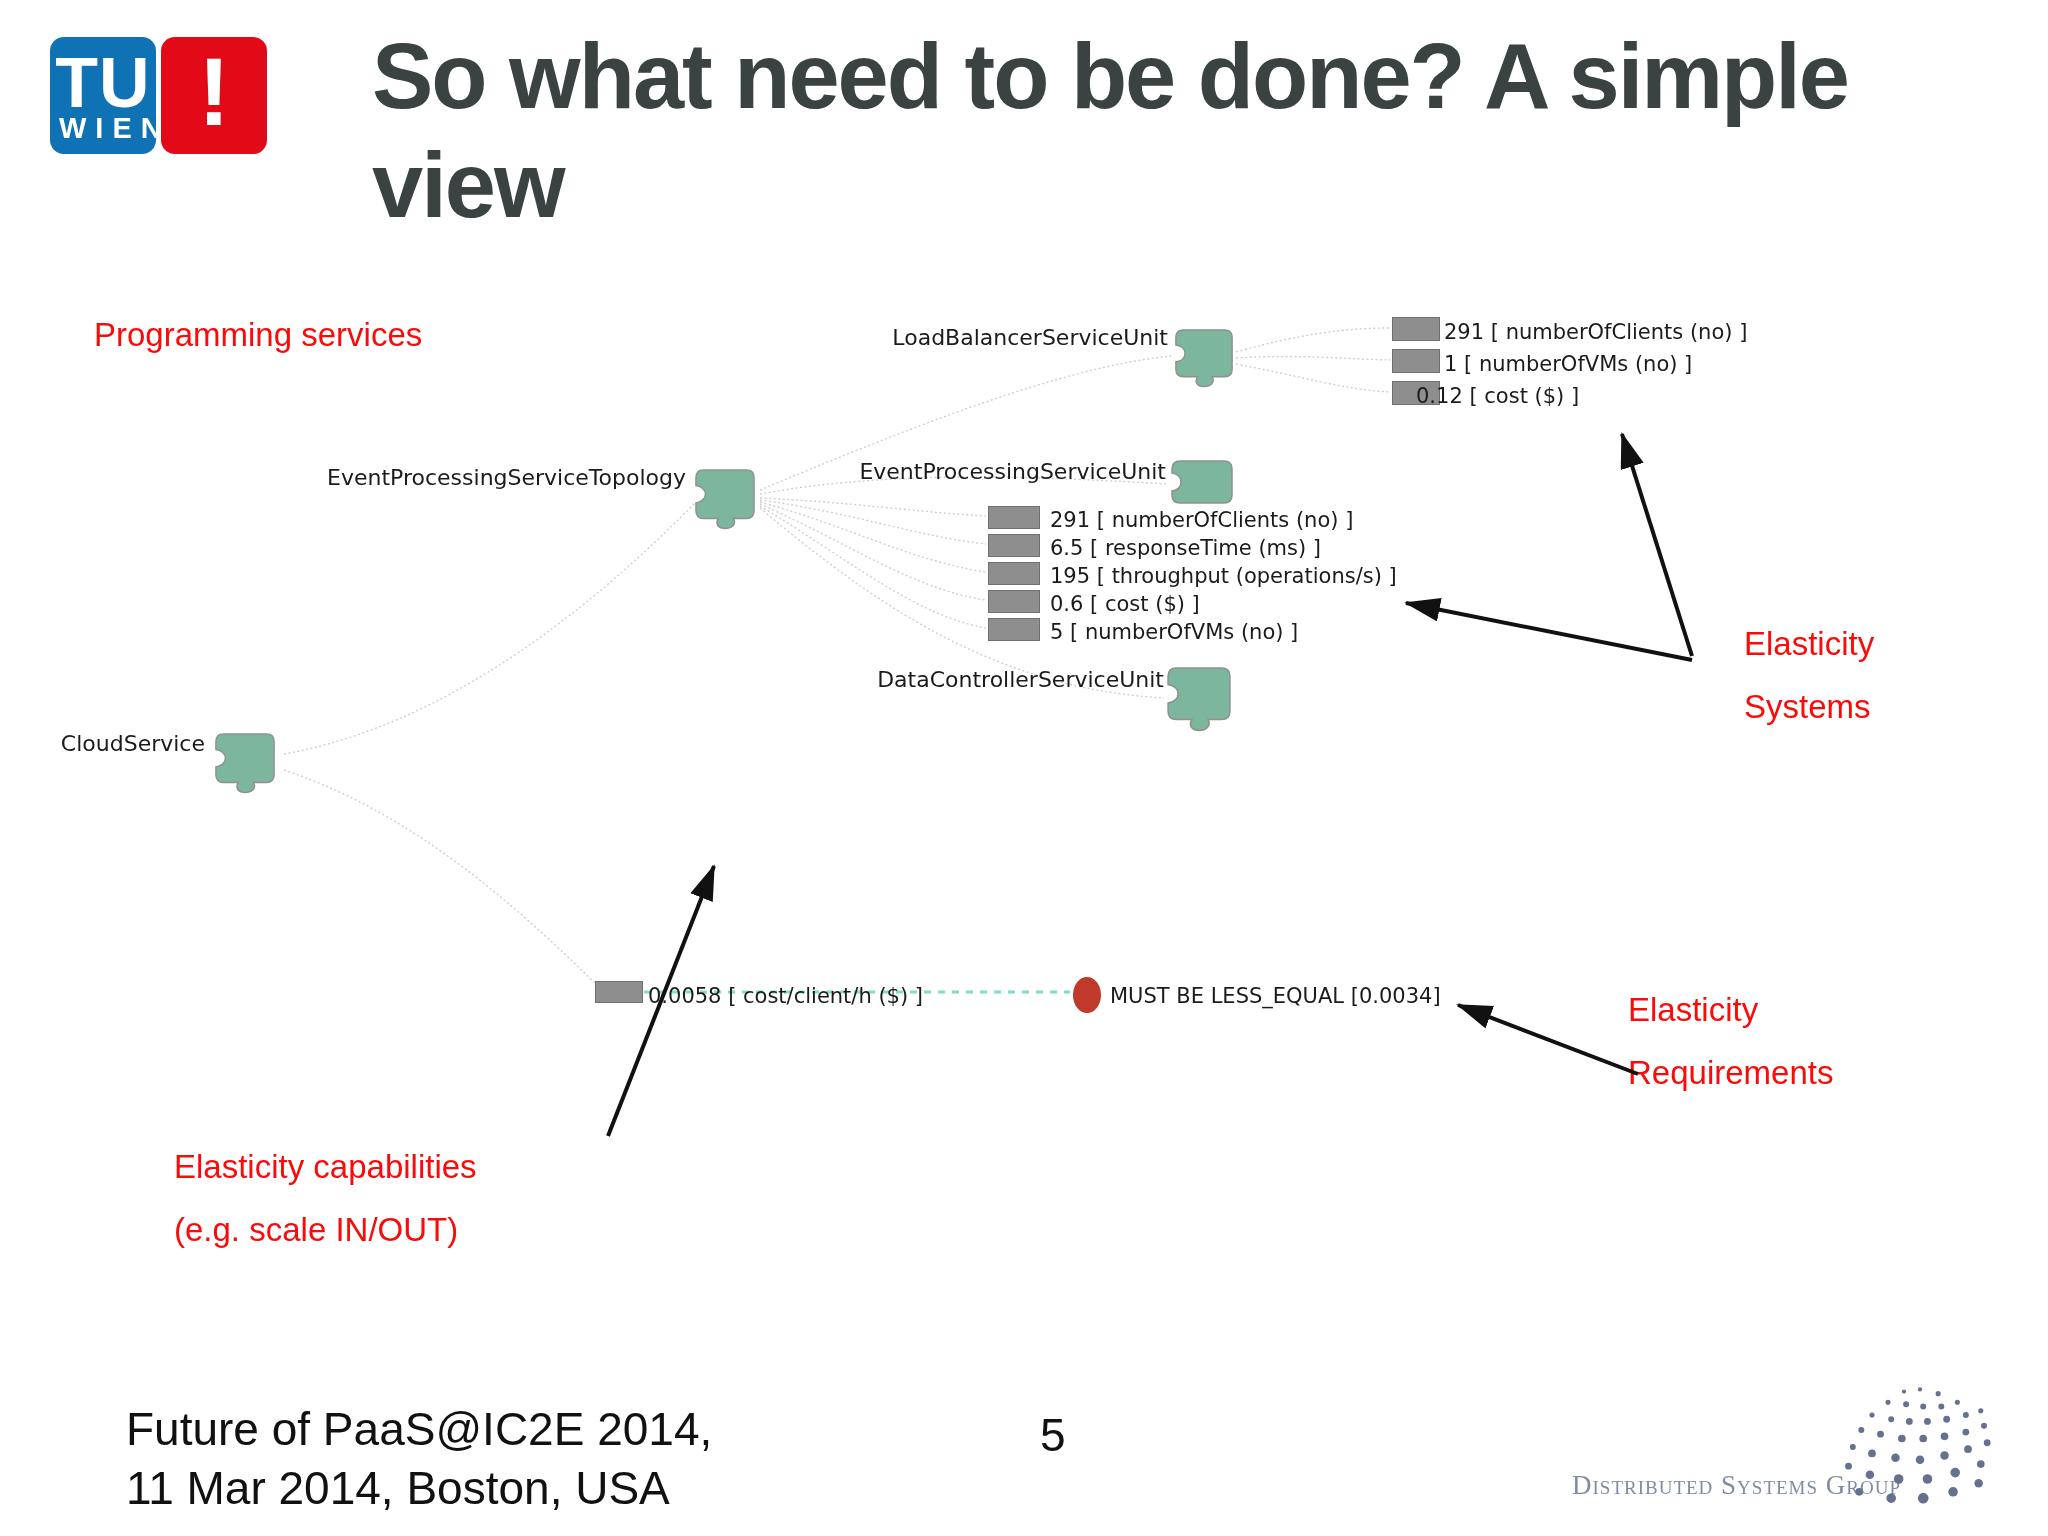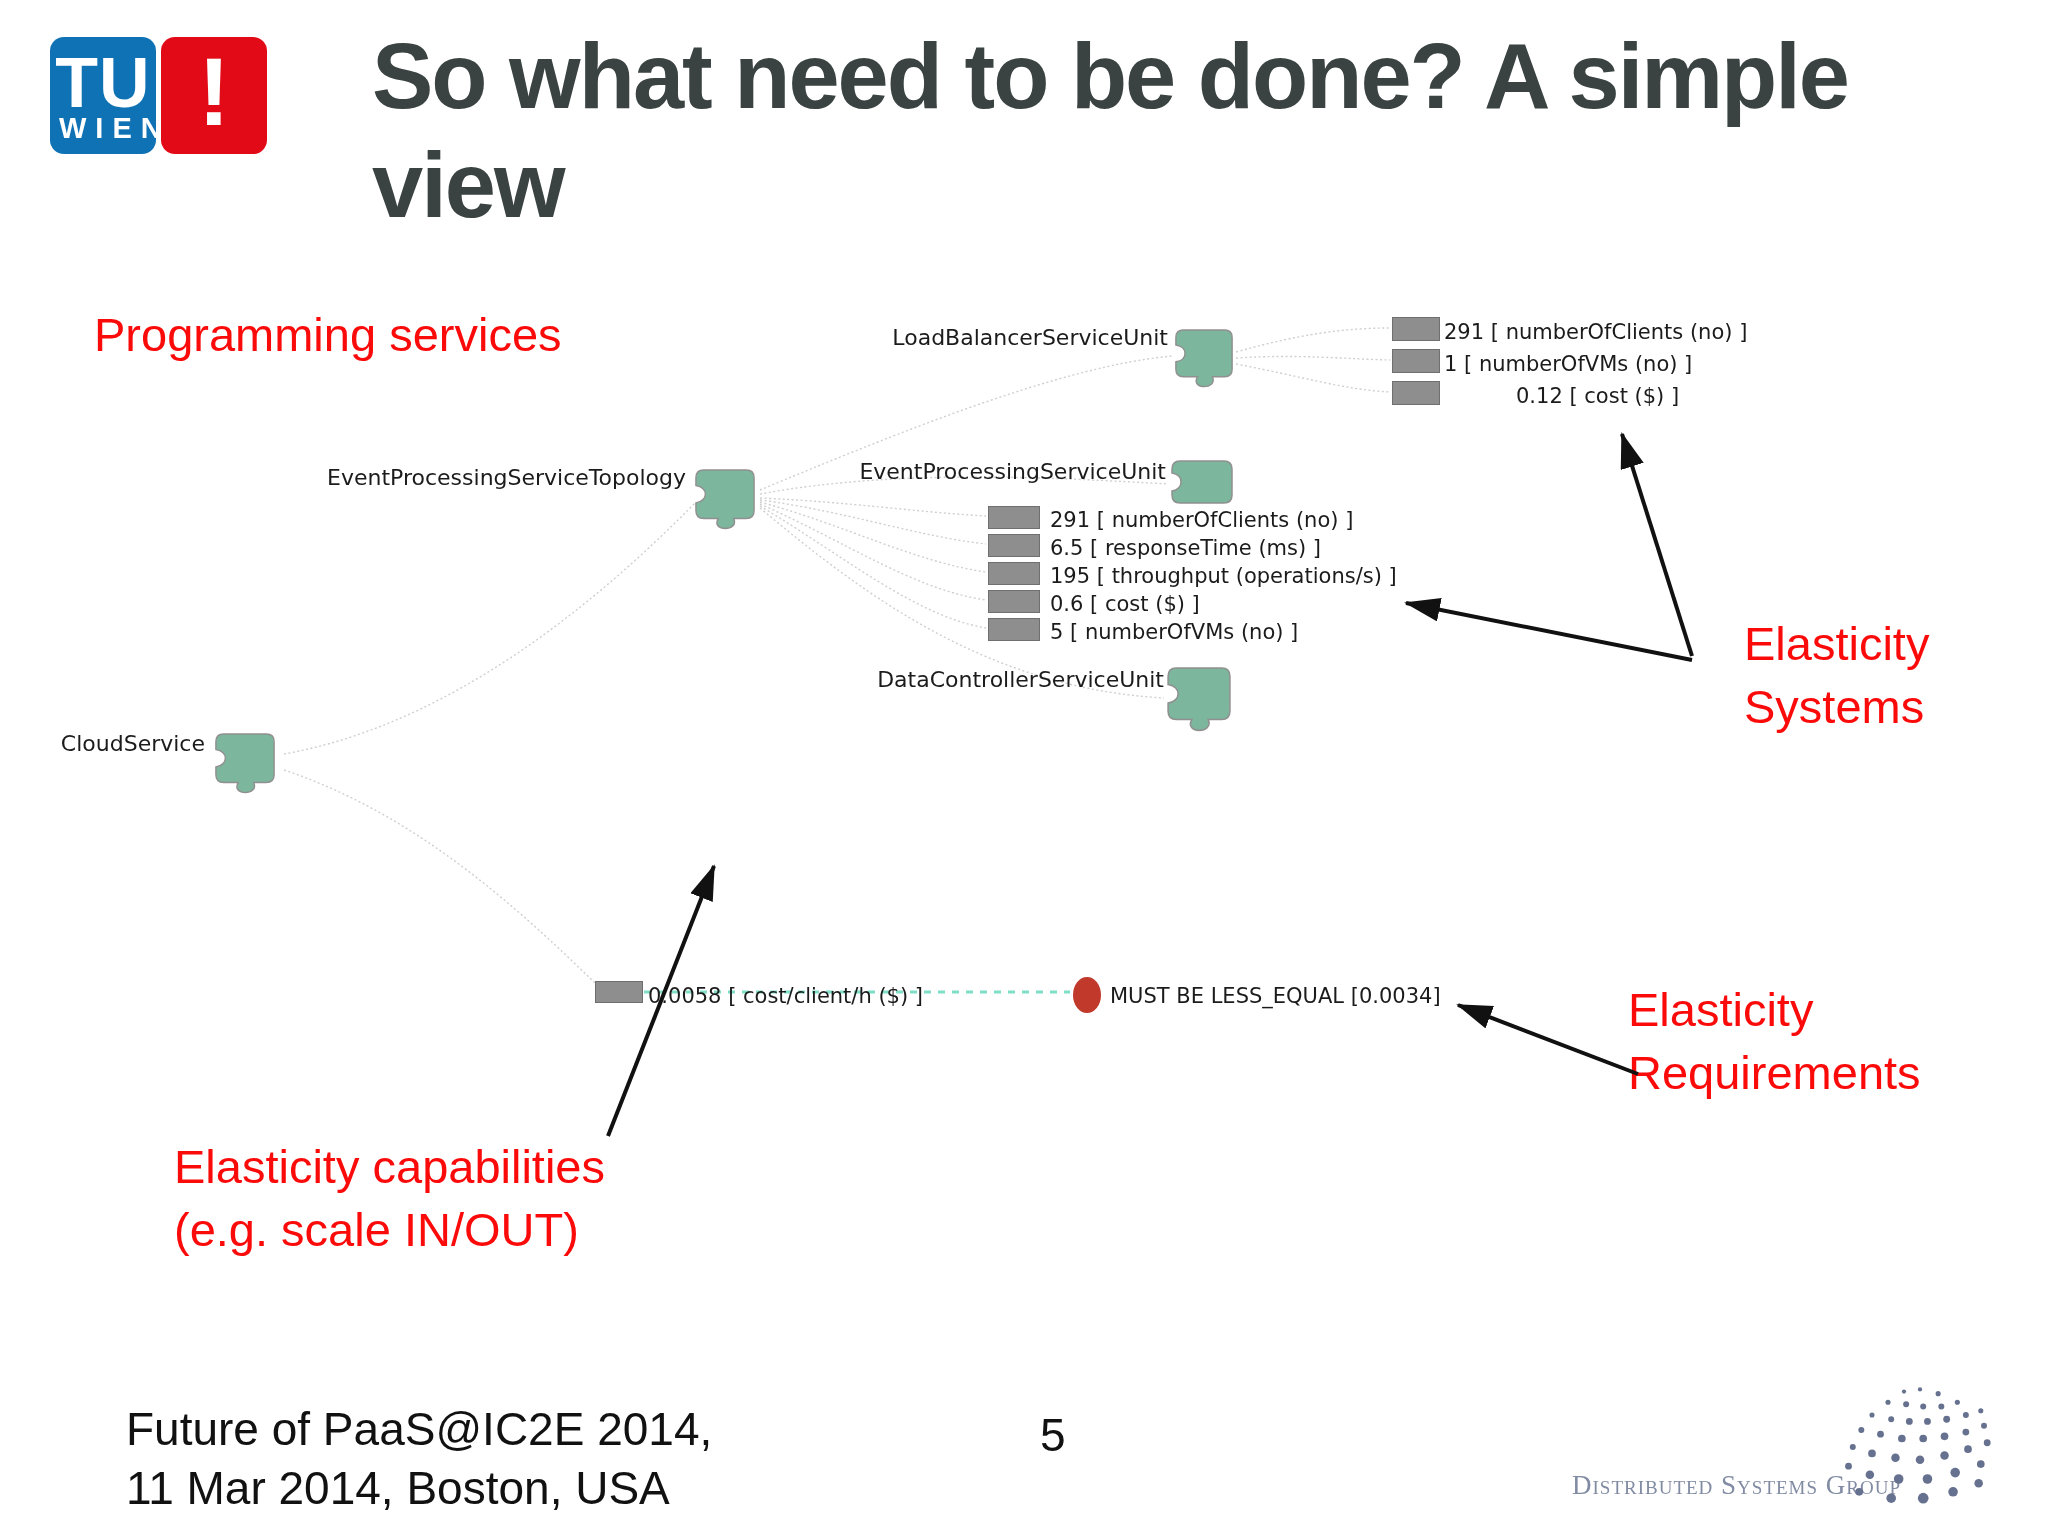--- a/index.html
+++ b/index.html
@@ -16,21 +16,21 @@
   .tu-sub{position:absolute;bottom:9px;left:0;width:100%;text-align:center;
           color:#fff;font-size:29px;font-weight:bold;letter-spacing:9px;text-indent:9px;}
   .bang{position:absolute;top:50%;left:50%;transform:translate(-50%,-54%);
         color:#fff;font-size:96px;font-weight:bold;}
 
   
   #title{left:372px;top:22px;width:1600px;color:#3a4242;font-size:92px;font-weight:bold;
          line-height:109px;letter-spacing:-2px;}
 
   
-  .red-note{color:#fb0a0a;font-size:47px;line-height:63px;white-space:nowrap;}
+  .red-note{color:#fb0a0a;font-size:33px;line-height:63px;white-space:nowrap;}
 
   
   .node-label{font-family:"DejaVu Sans",sans-serif;font-size:22px;color:#1b1b1b;
               white-space:nowrap;text-align:right;}
   .metric-text{font-family:"DejaVu Sans",sans-serif;font-size:21px;color:#1b1b1b;white-space:nowrap;}
   .metric-box{position:absolute;background:#8e8e8e;border:1px solid #6f6f6f;}
 
   
   .footer-text{color:#111;font-size:46px;line-height:59px;white-space:nowrap;}
   #dsg-label{color:#818ba3;font-family:"Liberation Serif",serif;font-variant:small-caps;
@@ -135,21 +135,21 @@
     <svg width="66" height="68" viewBox="0 0 64 66">
         <path d="M 10 2 L 54 2 Q 62 2 62 10 L 62 44 Q 62 52 54 52 L 41 52 C 47 66 17 66 25 52 L 10 52 Q 2 52 2 44 L 2 36 C 15 34 15 20 2 18 L 2 10 Q 2 2 10 2 Z" fill="#7cb69c" stroke="#909090" stroke-width="1.5"></path>
       </svg>
   </div>
 
   <div class="metric-box" style="left:1392px;top:317px;width:46px;height:22px;"></div>
   <div class="abs metric-text" style="left:1444px;top:320px;">291 [ numberOfClients (no) ]</div>
   <div class="metric-box" style="left:1392px;top:349px;width:46px;height:22px;"></div>
   <div class="abs metric-text" style="left:1444px;top:352px;">1 [ numberOfVMs (no) ]</div>
   <div class="metric-box" style="left:1392px;top:381px;width:46px;height:22px;"></div>
-  <div class="abs metric-text" style="left:1516px;top:384px;">0.12 [ cost ($) ]</div>
+  <div class="abs metric-text" style="left:1416px;top:384px;">0.12 [ cost ($) ]</div>
 
   <div class="metric-box" style="left:988px;top:506px;width:50px;height:21px;"></div>
   <div class="abs metric-text" style="left:1050px;top:508px;">291 [ numberOfClients (no) ]</div>
   <div class="metric-box" style="left:988px;top:534px;width:50px;height:21px;"></div>
   <div class="abs metric-text" style="left:1050px;top:536px;">6.5 [ responseTime (ms) ]</div>
   <div class="metric-box" style="left:988px;top:562px;width:50px;height:21px;"></div>
   <div class="abs metric-text" style="left:1050px;top:564px;">195 [ throughput (operations/s) ]</div>
   <div class="metric-box" style="left:988px;top:590px;width:50px;height:21px;"></div>
   <div class="abs metric-text" style="left:1050px;top:592px;">0.6 [ cost ($) ]</div>
   <div class="metric-box" style="left:988px;top:618px;width:50px;height:21px;"></div>

